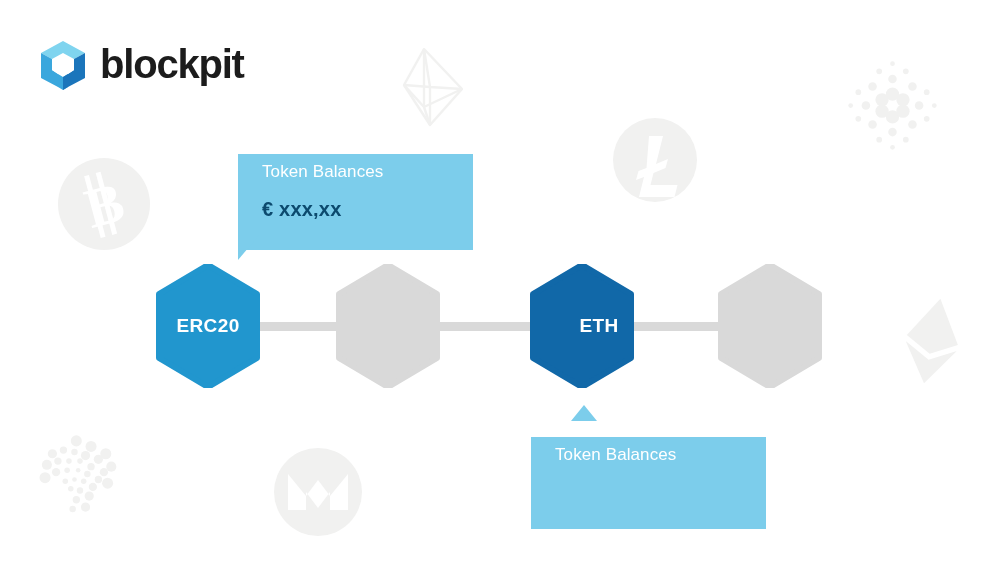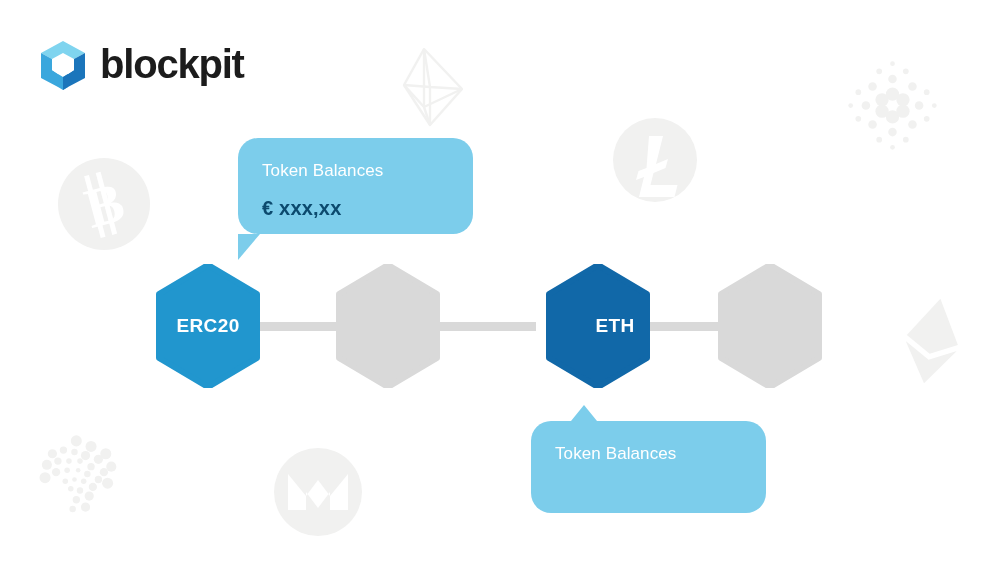--- a/index.html
+++ b/index.html
@@ -51,22 +51,23 @@
     letter-spacing:0.4px;
   }
   .connector {
     position:absolute; height:9px; background:#d9d9d9;
   }
 
   
   .bubble {
     position:absolute;
     background:#7ccdeb;
-    border-radius:20px;
-    padding:22px 24px 20px 24px;
+    border-radius:0;
+    padding:7px 24px 20px 24px;
+    margin-top:16px;
   }
   .bubble-title {
     color:#ffffff; font-size:17px; font-weight:normal;
     line-height:22px; letter-spacing:0.1px;
   }
   .bubble-value {
     color:#0c4a6e; font-size:20px; font-weight:bold;
     line-height:26px; margin-top:13px; letter-spacing:0.2px;
   }
   .tail { position:absolute; width:0; height:0; }
@@ -232,21 +233,21 @@
       <span class="hex-label">ERC20</span>
     </div>
 
     <div class="hex" style="left:336px; top:264px;">
       <svg width="104" height="124" viewBox="0 0 104 124">
         <path d="M52 1 L101 30 L101 94 L52 123 L3 94 L3 30 Z" fill="#d9d9d9" stroke="#d9d9d9" stroke-width="6" stroke-linejoin="round"></path>
       </svg>
       <span class="hex-label"></span>
     </div>
 
-    <div class="hex" style="left:546px; top:264px;padding-left:34px;">
+    <div class="hex" style="left:530px; top:264px;padding-left:34px;">
       <svg width="104" height="124" viewBox="0 0 104 124">
         <path d="M52 1 L101 30 L101 94 L52 123 L3 94 L3 30 Z" fill="#1168a8" stroke="#1168a8" stroke-width="6" stroke-linejoin="round"></path>
       </svg>
       <span class="hex-label">ETH</span>
     </div>
 
     <div class="hex" style="left:718px; top:264px;">
       <svg width="104" height="124" viewBox="0 0 104 124">
         <path d="M52 1 L101 30 L101 94 L52 123 L3 94 L3 30 Z" fill="#d9d9d9" stroke="#d9d9d9" stroke-width="6" stroke-linejoin="round"></path>
       </svg>

